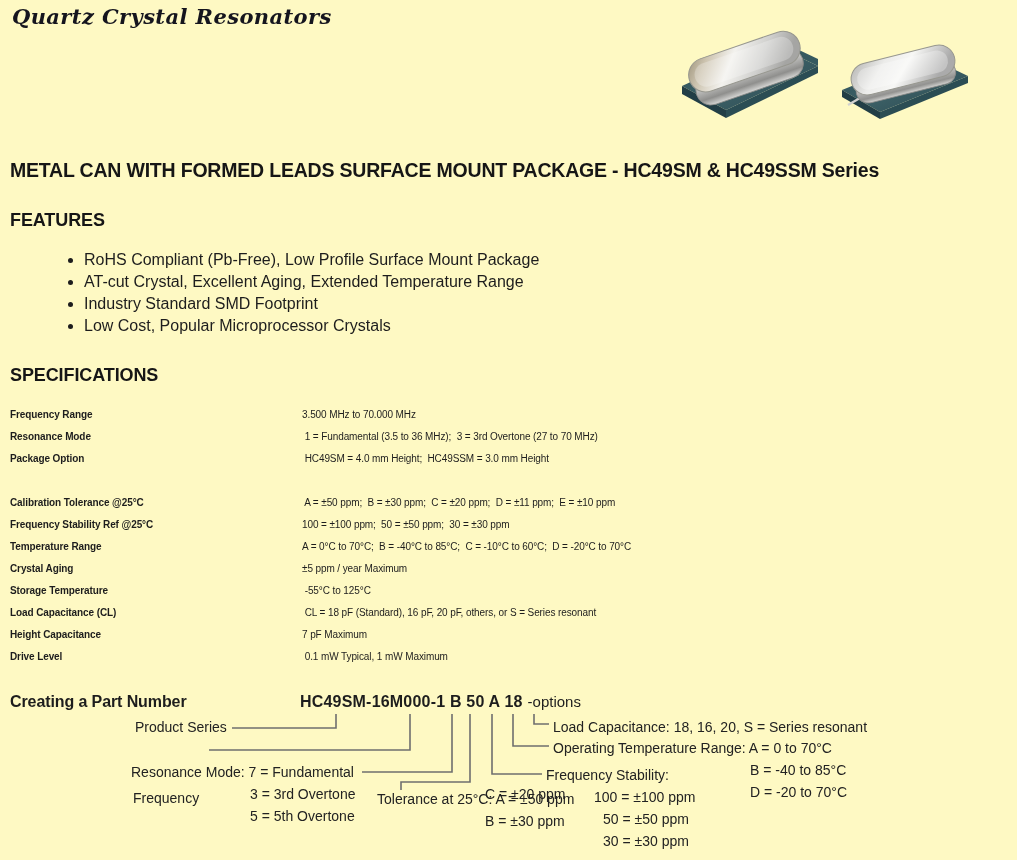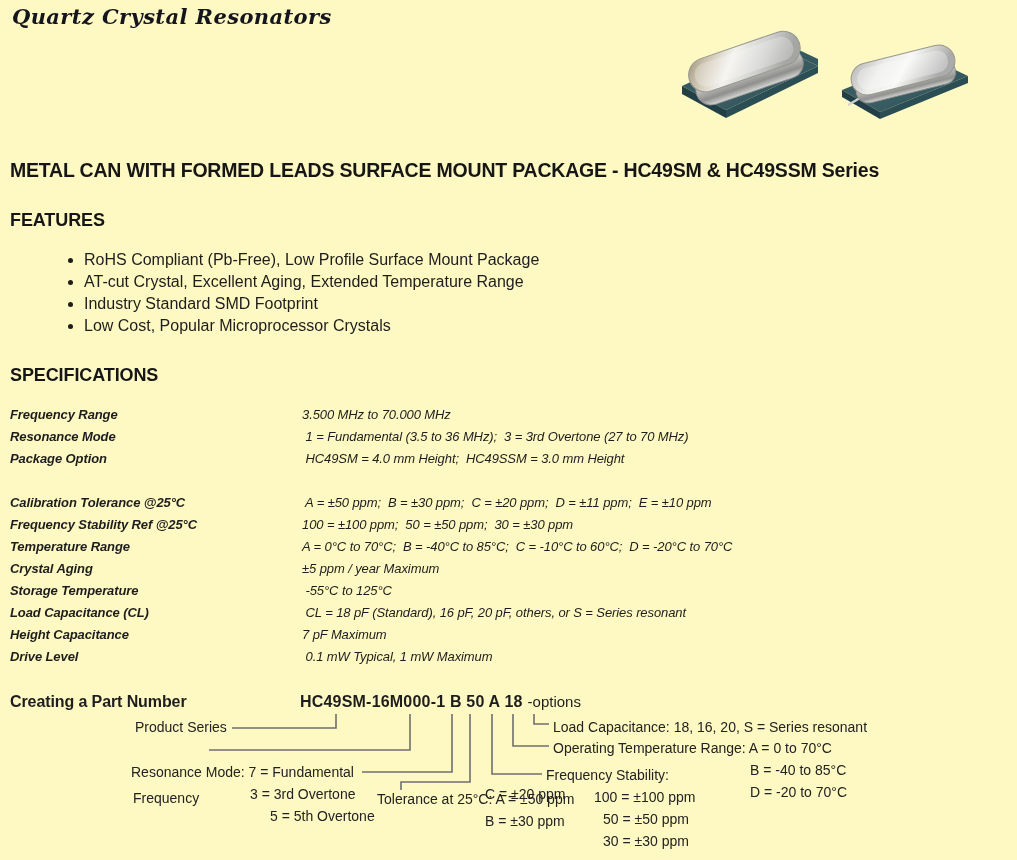--- a/index.html
+++ b/index.html
@@ -34,38 +34,38 @@
   .features-heading{top:210px;}
   .specs-heading{top:365px;}
   .features-list{
     position:absolute;left:60px;top:249px;margin:0;padding:0 0 0 24px;
     font-size:16px;line-height:22px;color:#1d1d1d;
   }
   .features-list li{margin:0;padding:0;}
   .specs-group{position:absolute;left:10px;}
   .specs-group-1{top:404px;}
   .specs-group-2{top:492px;}
-  .spec-row{height:22px;line-height:22px;font-size:13px;white-space:pre;font-style:italic;}
+  .spec-row{height:22px;line-height:22px;font-size:10px;white-space:pre;}
   .spec-label{display:inline-block;width:292px;font-weight:bold;letter-spacing:-0.1px;}
   .spec-value{letter-spacing:-0.1px;}
   .pn-heading{
     position:absolute;left:10px;top:693px;
     font-size:16px;font-weight:bold;letter-spacing:-0.1px;white-space:nowrap;
   }
   .pn-line{position:absolute;left:300px;top:693px;font-size:16px;white-space:nowrap;}
   .pn-number{font-weight:bold;letter-spacing:0.2px;}
   .pn-suffix{font-weight:normal;font-size:15px;margin-left:5px;}
   .callout{
     position:absolute;font-size:14px;color:#222222;white-space:nowrap;
   }
   .co-product-series{left:135px;top:719px;}
   .co-frequency{left:133px;top:742px;margin-top:48px;}
   .co-resonance{left:131px;top:764px;}
   .co-overtone3{left:250px;top:786px;}
-  .co-overtone5{left:250px;top:808px;margin-left:20px;}
+  .co-overtone5{left:250px;top:808px;}
   .co-tolerance{left:377px;top:791px;}
   .co-tol-b{left:485px;top:813px;}
   .co-tol-c{left:485px;top:786px;}
   .co-loadcap{left:553px;top:719px;}
   .co-optemp{left:553px;top:740px;}
   .co-optemp-b{left:750px;top:762px;}
   .co-optemp-d{left:750px;top:784px;}
   .co-freqstab{left:546px;top:767px;}
   .co-fs100{left:594px;top:789px;}
   .co-fs50{left:603px;top:811px;}

